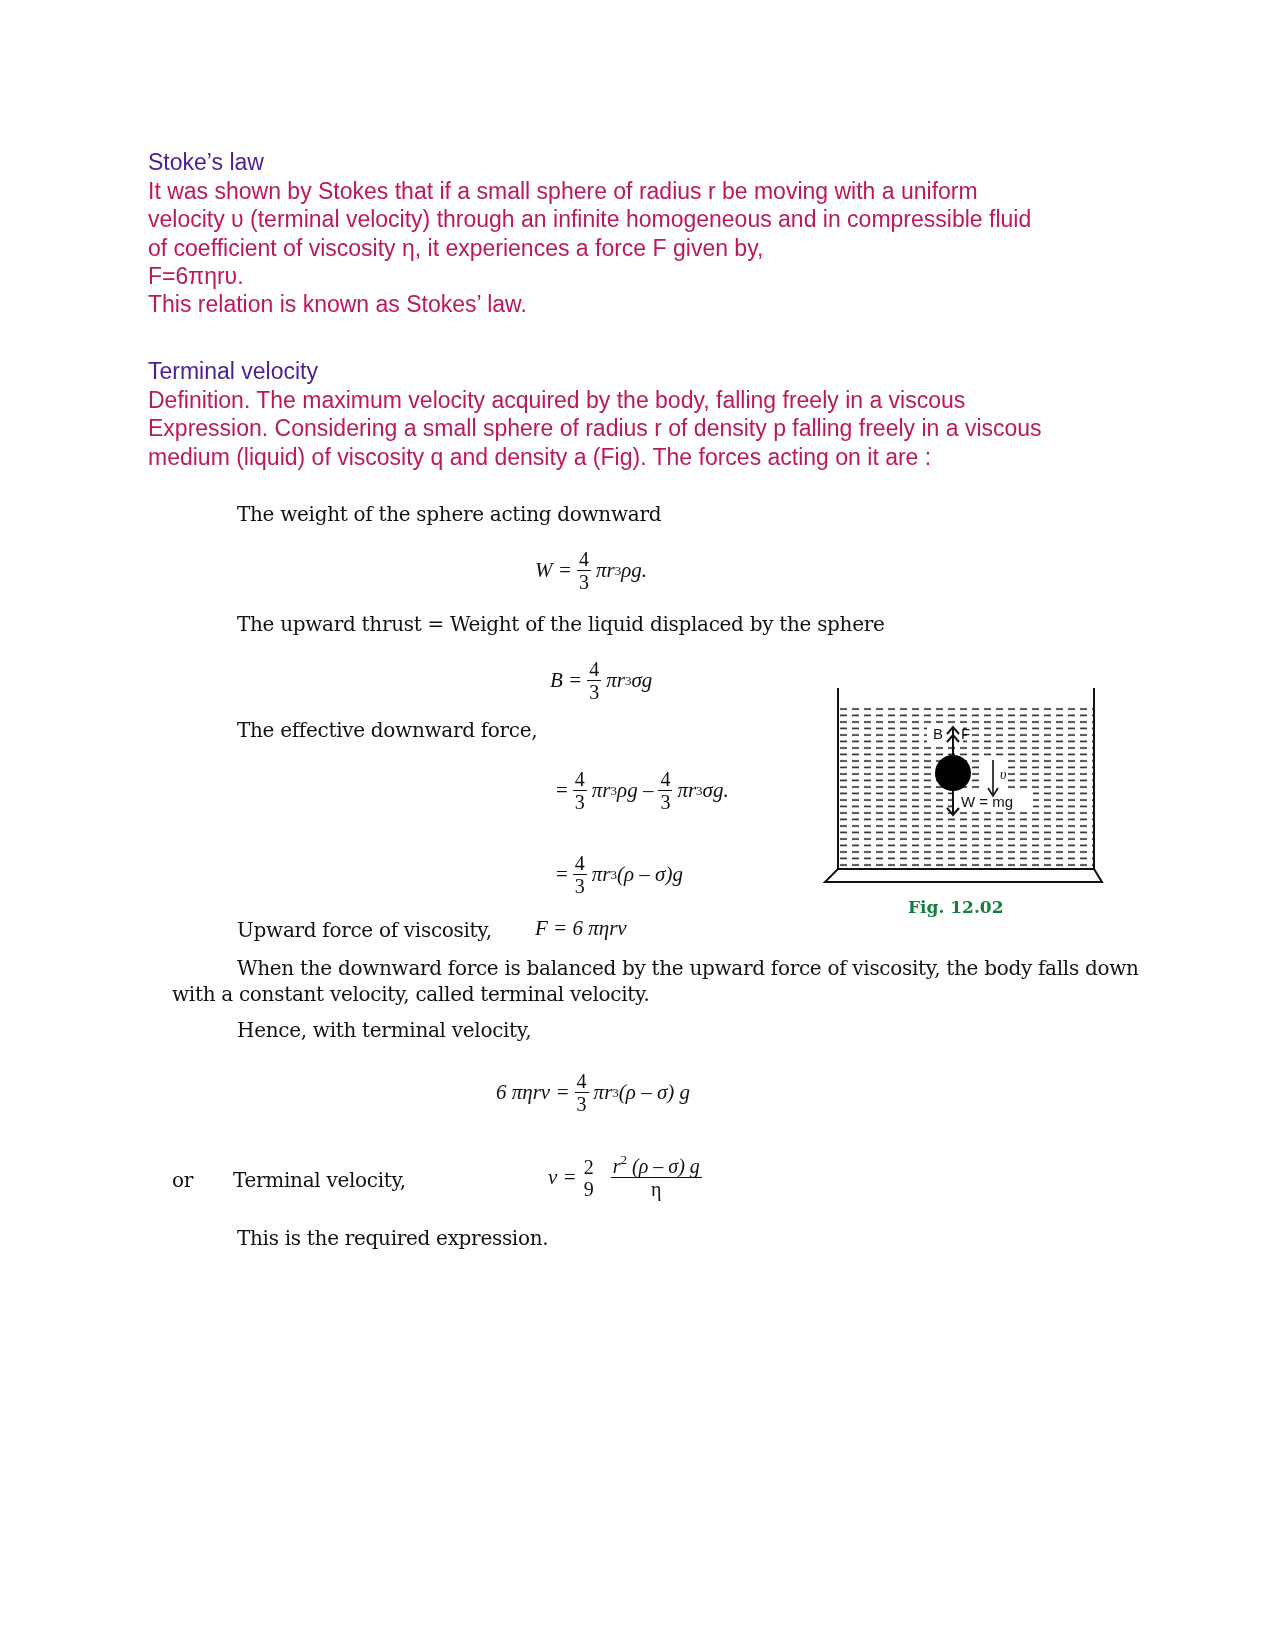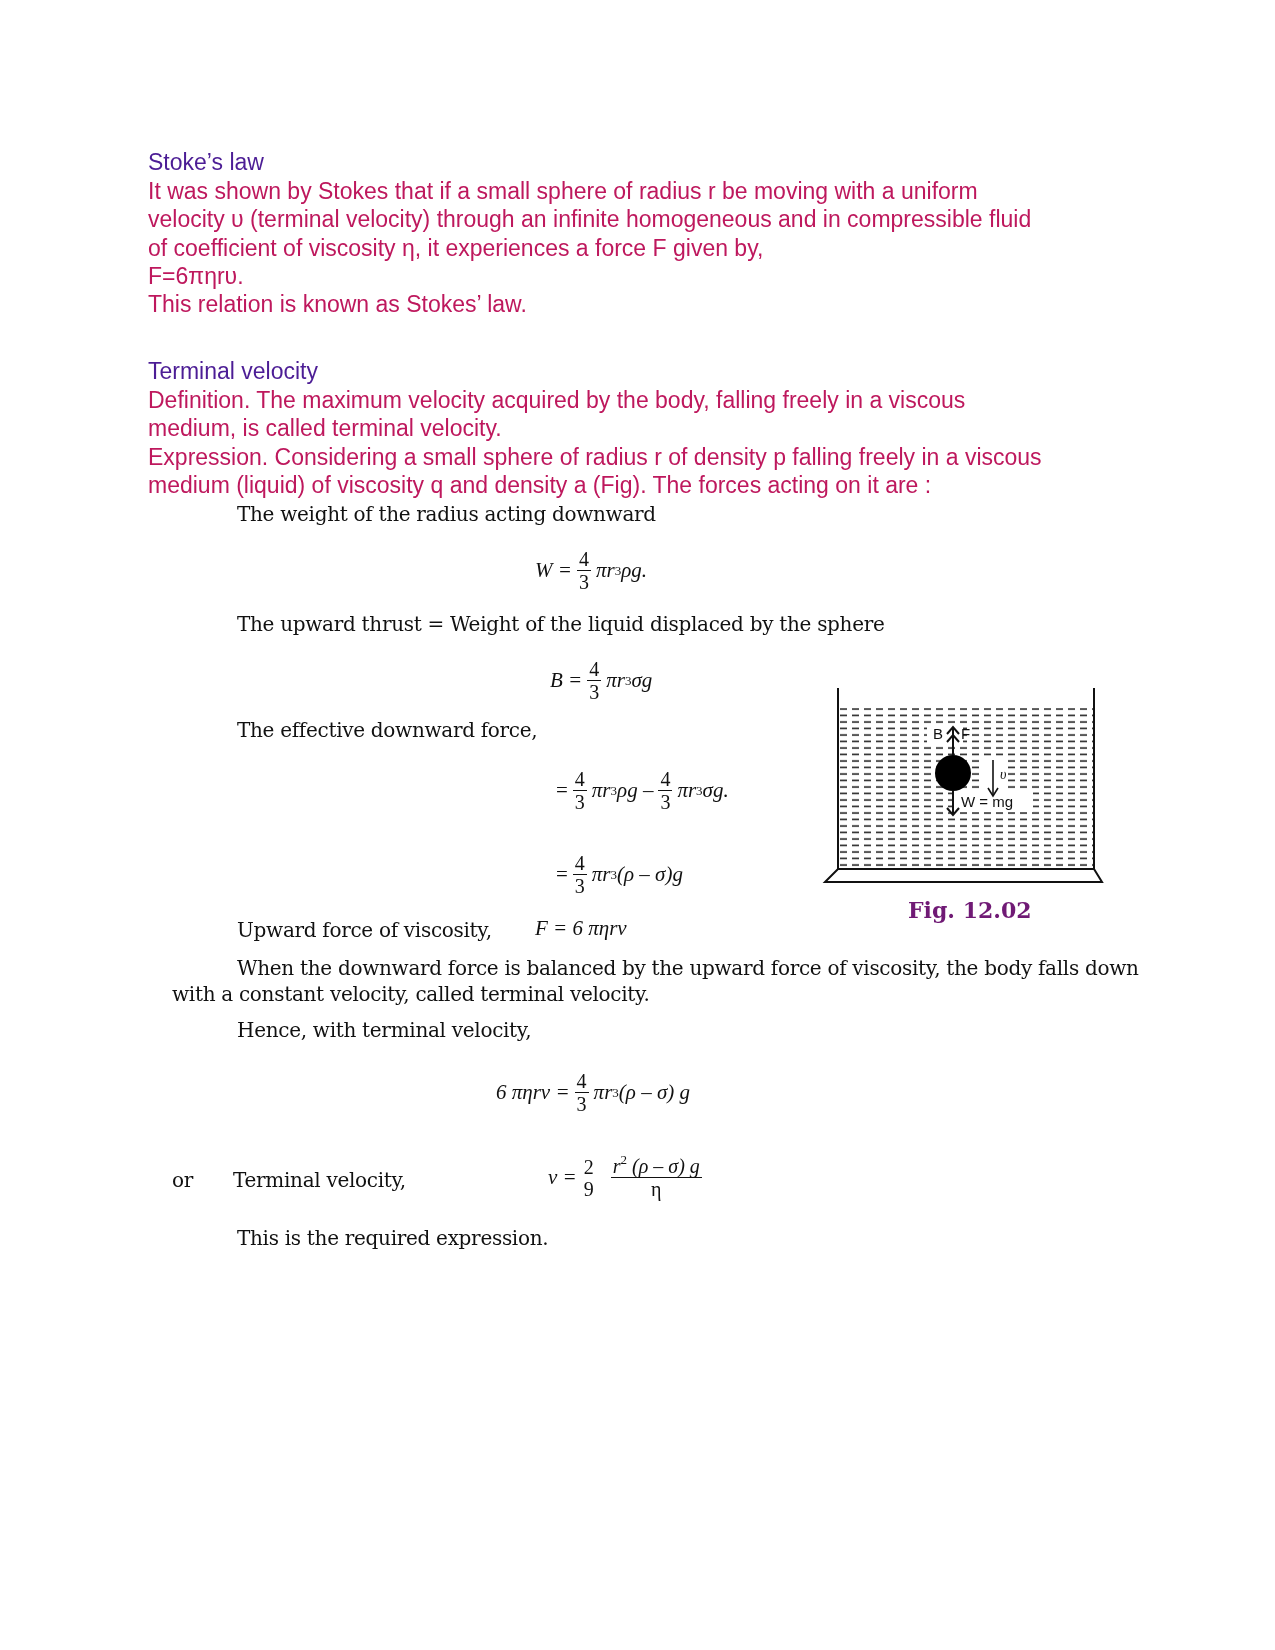--- a/index.html
+++ b/index.html
@@ -9,43 +9,42 @@
   .h { font-family: "Liberation Sans", sans-serif; font-weight: normal; font-size: 23px; color: #4c1d95; text-align: center; }
   .serif { font-family: "DejaVu Serif", "Liberation Serif", serif; font-size: 20px; color: #111; letter-spacing: -0.3px; }
   .math { font-family: "Liberation Serif", "DejaVu Serif", serif; font-size: 21px; color: #111; display: flex; align-items: center; }
   .math i { font-style: italic; }
   .frac { display: inline-flex; flex-direction: column; align-items: center; margin: 0 5px; font-size: 20px; line-height: 22px; }
   .frac .num { padding: 0 2px; border-bottom: 1.3px solid #111; }
   .frac .num.noline { border-bottom: none; }
   .frac .den { padding: 0 2px; }
   sup { font-size: 13px; vertical-align: 9px; line-height: 0; }
   .fig { position: absolute; left: 815px; top: 680px; width: 295px; height: 215px; }
-  .fig-caption { font-family: "DejaVu Serif", "Liberation Serif", serif; font-weight: bold; font-size: 22px; color: #701a75; }
+  .fig-caption { font-family: "DejaVu Serif", "Liberation Serif", serif; font-weight: bold; font-size: 17px; color: #15803d; }
 </style>
 </head>
 <body>
 
 <div class="abs h" style="left:148px; top:149px;">Stoke’s law</div>
 <div class="abs sans" style="left:148px; top:177px;">
   <div>It was shown by Stokes that if a small sphere of radius r be moving with a uniform</div>
   <div>velocity υ (terminal velocity) through an infinite homogeneous and in compressible fluid</div>
   <div>of coefficient of viscosity η, it experiences a force F given by,</div>
   <div>F=6πηrυ.</div>
   <div>This relation is known as Stokes’ law.</div>
 </div>
 
 <div class="abs h" style="left:148px; top:358px;">Terminal velocity</div>
 <div class="abs sans" style="left:148px; top:386px;">
   <div>Definition. The maximum velocity acquired by the body, falling freely in a viscous</div>
-  <div>medium, is called terminal velocity.</div>
   <div>Expression. Considering a small sphere of radius r of density p falling freely in a viscous</div>
   <div>medium (liquid) of viscosity q and density a (Fig). The forces acting on it are :</div>
 </div>
 
-<div class="abs serif" style="left:237px; top:502px;">The weight of the radius acting downward</div>
+<div class="abs serif" style="left:237px; top:502px;">The weight of the sphere acting downward</div>
 
 <div class="abs math" style="left:535px; top:548px;">
   <i>W =</i>
   <span class="frac">
     <span class="num">4</span>
     <span class="den">3</span>
   </span>
   <i>πr</i>
     <sup>3</sup>
     <i>ρg.</i>

